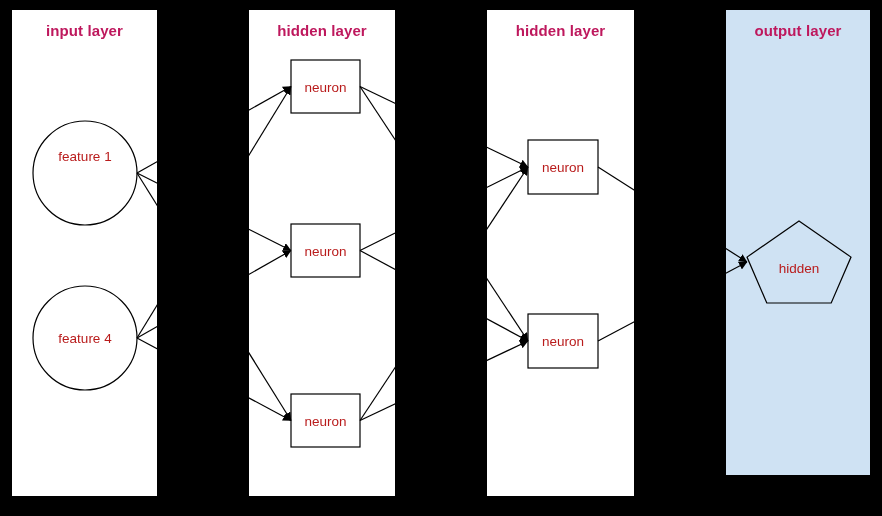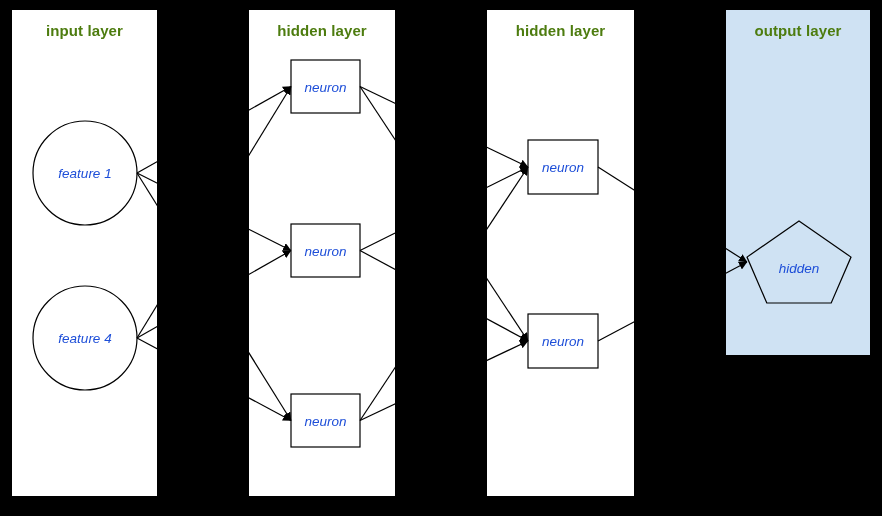--- a/index.html
+++ b/index.html
@@ -20,50 +20,49 @@
     box-sizing: border-box;
     overflow: hidden;
   }
   .layer-title {
     position: absolute;
     left: 0;
     width: 100%;
     text-align: center;
     font-weight: bold;
     font-size: 15px;
-    color: #4d7c0f;
+    color: #be185d;
     letter-spacing: 0.1px;
   }
   .panel-svg {
     position: absolute;
     top: 0;
     left: 0;
     pointer-events: none;
   }
   .node-label {
     position: absolute;
     text-align: center;
     font-size: 13.5px;
-    color: #1d4ed8;
+    color: #b91c1c;
     white-space: nowrap;
     transform: translate(-50%, -50%);
-    font-style: italic;
   }
 </style>
 </head>
 <body>
 
 <div id="canvas" style="width: 882px; height: 516px; background: rgb(0, 0, 0);">
     <div class="layer-panel" style="left: 12px; top: 10px; width: 145px; height: 486px; background: rgb(255, 255, 255);">
       <div class="layer-title" style="top: 12px;">input layer</div>
       <svg width="145" height="486" class="panel-svg">
         <circle cx="73" cy="163" r="52" fill="none" stroke="#000000" stroke-width="1.2" stroke-linejoin="miter"></circle>
         <circle cx="73" cy="328" r="52" fill="none" stroke="#000000" stroke-width="1.2" stroke-linejoin="miter"></circle>
       </svg>
-      <div class="node-label" style="left: 73px; top: 163px;">feature 1</div>
+      <div class="node-label" style="left: 73px; top: 146px;">feature 1</div>
       <div class="node-label" style="left: 73px; top: 328px;">feature 4</div>
     </div>
     <div class="layer-panel" style="left: 249px; top: 10px; width: 146px; height: 486px; background: rgb(255, 255, 255);">
       <div class="layer-title" style="top: 12px;">hidden layer</div>
       <svg width="146" height="486" class="panel-svg">
         <rect x="42" y="50" width="69" height="53" fill="none" stroke="#000000" stroke-width="1.2" stroke-linejoin="miter"></rect>
         <rect x="42" y="214" width="69" height="53" fill="none" stroke="#000000" stroke-width="1.2" stroke-linejoin="miter"></rect>
         <rect x="42" y="384" width="69" height="53" fill="none" stroke="#000000" stroke-width="1.2" stroke-linejoin="miter"></rect>
       </svg>
       <div class="node-label" style="left: 76.5px; top: 76.5px;">neuron</div>
@@ -72,21 +71,21 @@
     </div>
     <div class="layer-panel" style="left: 487px; top: 10px; width: 147px; height: 486px; background: rgb(255, 255, 255);">
       <div class="layer-title" style="top: 12px;">hidden layer</div>
       <svg width="147" height="486" class="panel-svg">
         <rect x="41" y="130" width="70" height="54" fill="none" stroke="#000000" stroke-width="1.2" stroke-linejoin="miter"></rect>
         <rect x="41" y="304" width="70" height="54" fill="none" stroke="#000000" stroke-width="1.2" stroke-linejoin="miter"></rect>
       </svg>
       <div class="node-label" style="left: 76px; top: 157px;">neuron</div>
       <div class="node-label" style="left: 76px; top: 331px;">neuron</div>
     </div>
-    <div class="layer-panel" style="left: 726px; top: 10px; width: 144px; height: 345px; background: rgb(207, 226, 243);">
+    <div class="layer-panel" style="left: 726px; top: 10px; width: 144px; height: 465px; background: rgb(207, 226, 243);">
       <div class="layer-title" style="top: 12px;">output layer</div>
       <svg width="144" height="486" class="panel-svg">
         <polygon points="73.0,211.0 125.0,247.1 105.2,293.0 40.8,293.0 21.0,247.1" fill="none" stroke="#000000" stroke-width="1.2" stroke-linejoin="miter"></polygon>
       </svg>
       <div class="node-label" style="left: 73px; top: 258px;">hidden</div>
     </div>
     <svg width="882" height="516" class="panel-svg">
       <defs>
         <clipPath id="panels-clip">
           <rect x="12" y="10" width="145" height="486"></rect>

